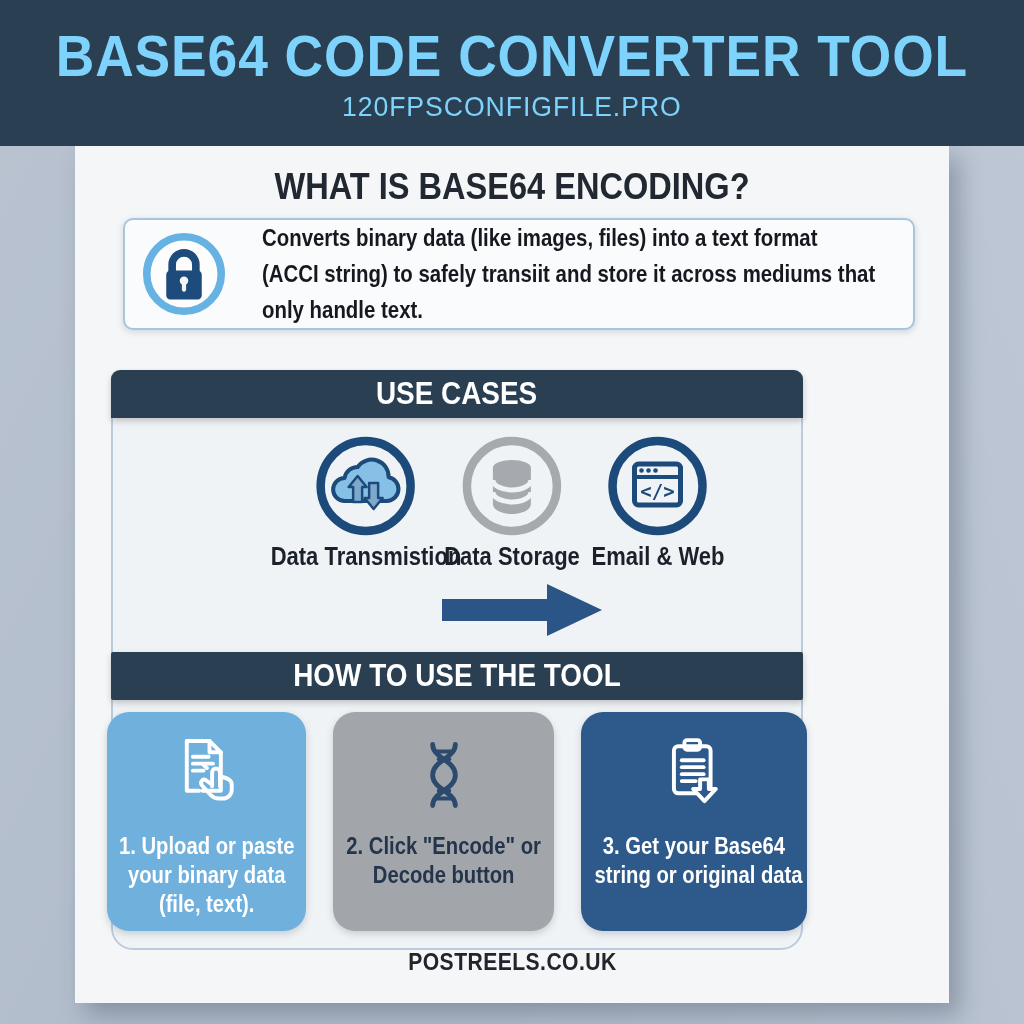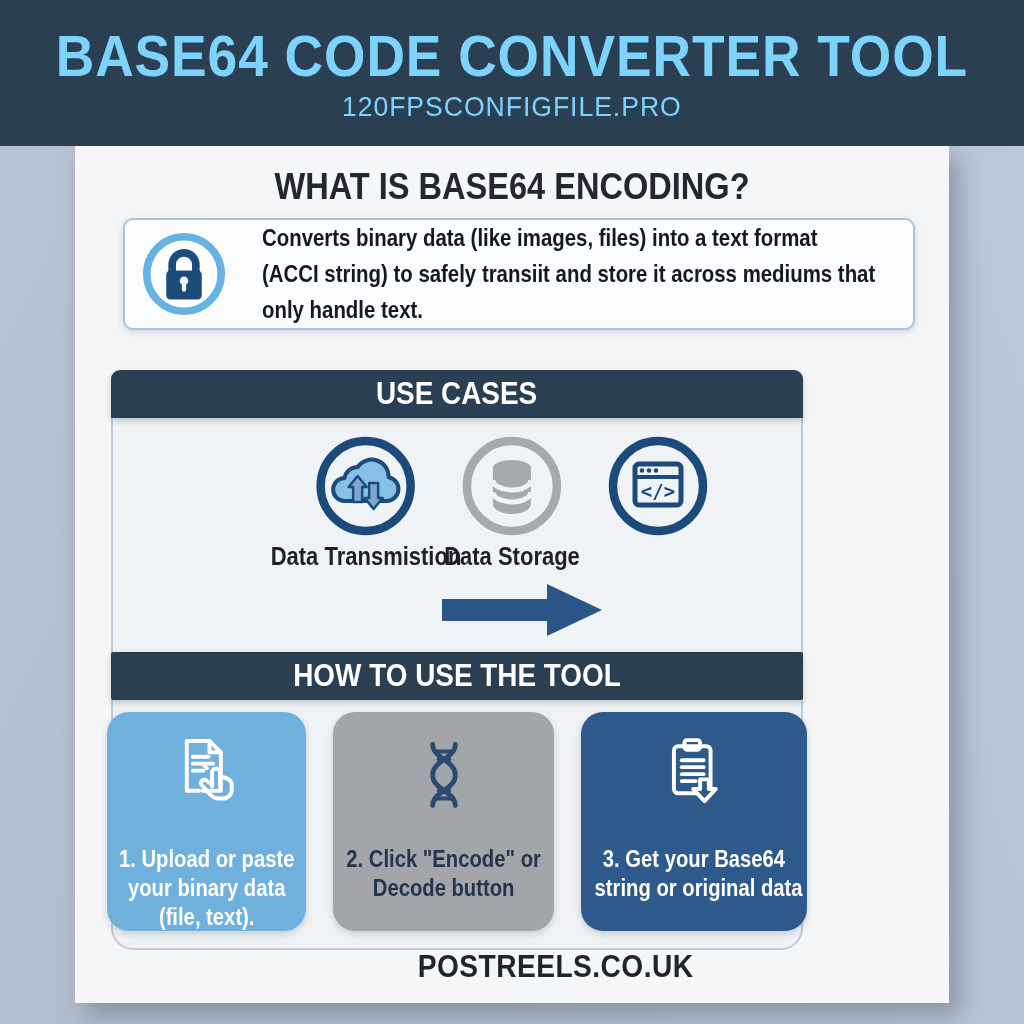--- a/index.html
+++ b/index.html
@@ -51,27 +51,27 @@
   .uc1 { left:253px; } .uc2 { left:399px; } .uc3 { left:545px; }
   .uc svg { width:104px; height:104px; display:block; margin:0 auto; }
   .uc-label { margin-top:4px; font-size:25px; font-weight:700; color:#1b212a; }
 
   .flow-arrow { position:absolute; top:212px; left:328px; width:162px; height:52px; }
 
   
   .steps { position:absolute; top:340px; left:0; width:100%; display:flex; justify-content:center; gap:27px; }
   .step { width:226px; height:219px; border-radius:22px; text-align:center; box-shadow:0 3px 7px rgba(80,95,115,0.25); }
   .step svg { width:96px; height:96px; margin-top:15px; }
-  .step-text { margin-top:18px; font-weight:700; }
+  .step-text { margin-top:5px; font-weight:700; }
   .step-text span { display:block; white-space:nowrap; transform:scaleX(0.88); font-size:23px; line-height:29px; }
   .step1 { background:#6fb0dc; color:#ffffff; }
   .step2 { background:#a2a6ab; color:#24344a; }
   .step3 { background:#2d5a8b; color:#ffffff; }
 
-  .site-footer { position:absolute; top:802px; left:0; width:100%; text-align:center; font-size:32px; font-weight:700; color:#20252c; letter-spacing:0.5px;margin-left:44px; }
+  .site-footer { position:absolute; top:802px; left:0; width:100%; text-align:center; font-size:24px; font-weight:700; color:#20252c; letter-spacing:0.5px; }
 </style>
 </head>
 <body>
 
 <div class="page">
 
   <header class="hdr">
     <div class="hdr-title-wrap">
       <span class="cx">BASE64 CODE CONVERTER TOOL</span>
     </div>
@@ -135,20 +135,23 @@
       <div class="uc uc3">
         <svg viewBox="0 0 104 104" aria-hidden="true">
           <circle cx="52" cy="52" r="45" fill="none" stroke="#1c4a7a" stroke-width="8.5"></circle>
           <rect x="29" y="30" width="46" height="41" rx="4" fill="none" stroke="#1c4a7a" stroke-width="5"></rect>
           <line x1="29" y1="43" x2="75" y2="43" stroke="#1c4a7a" stroke-width="4"></line>
           <circle cx="36" cy="36.5" r="2.3" fill="#1c4a7a"></circle>
           <circle cx="43" cy="36.5" r="2.3" fill="#1c4a7a"></circle>
           <circle cx="50" cy="36.5" r="2.3" fill="#1c4a7a"></circle>
           <text x="52" y="63.5" text-anchor="middle" font-family="DejaVu Sans Mono, monospace" font-size="19" font-weight="bold" fill="#1c4a7a">&lt;/&gt;</text>
         </svg>
+        <div class="uc-label">
+          <span class="cx">Email &amp; Web</span>
+        </div>
       </div>
 
       <svg class="flow-arrow" viewBox="0 0 160 52" aria-hidden="true">
         <polygon points="0,15 105,15 105,0 160,26 105,52 105,37 0,37" fill="#2b5586"></polygon>
       </svg>
 
       <div class="bar bar-mid">
         <span class="cx">HOW TO USE THE TOOL</span>
       </div>
 

